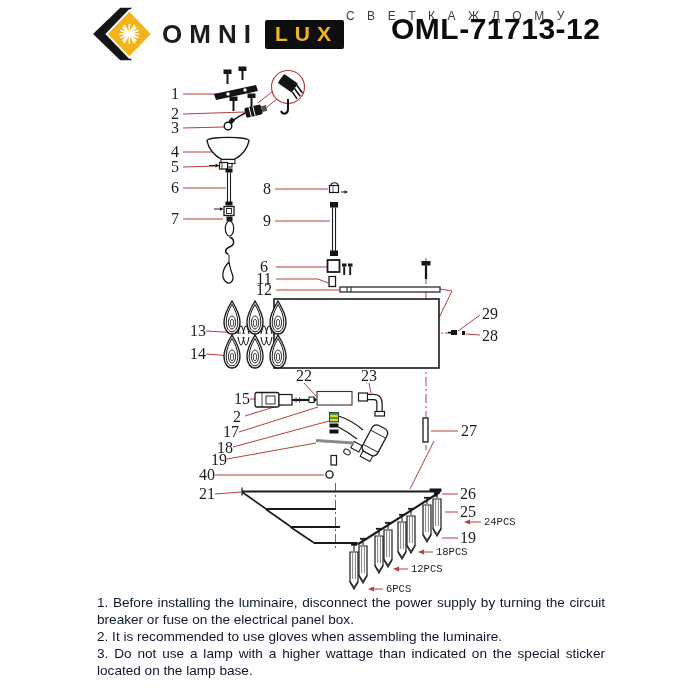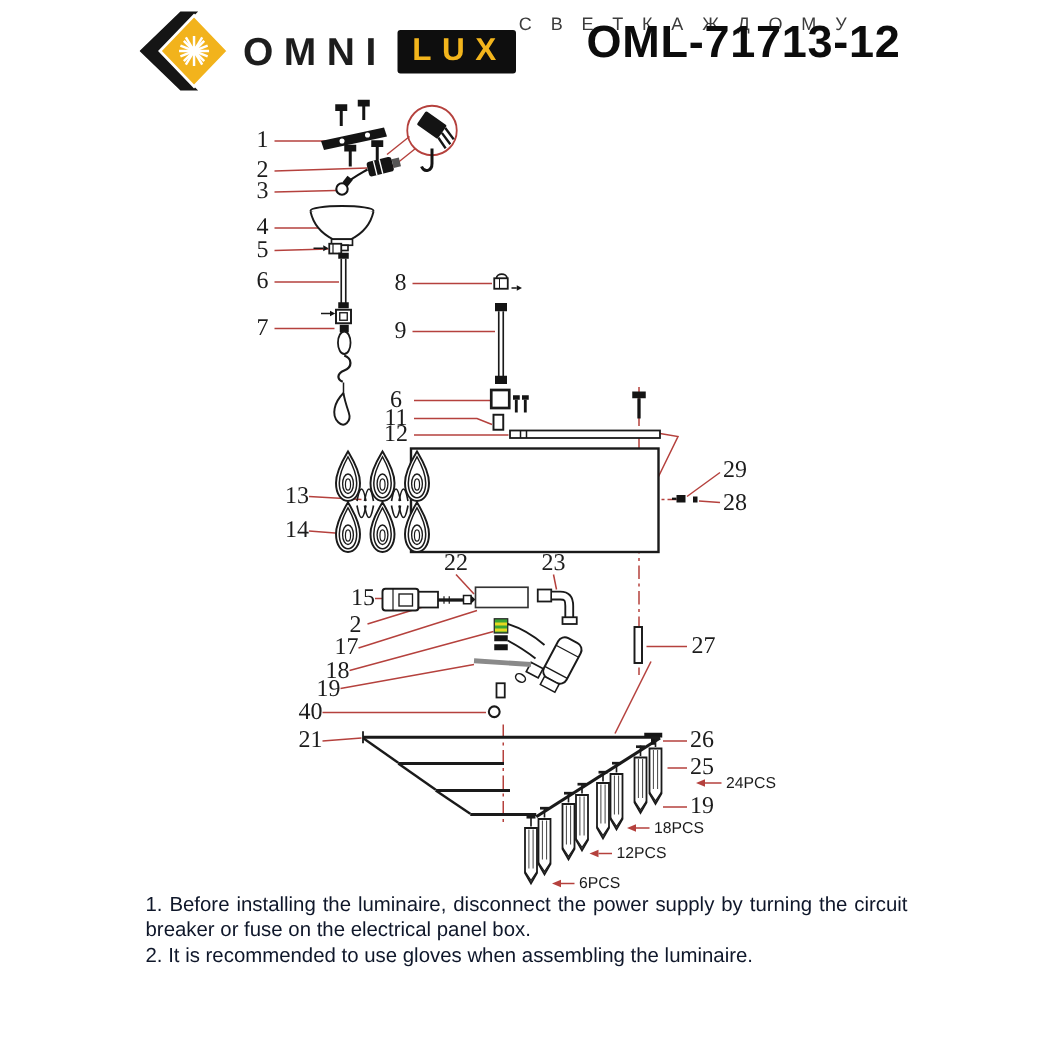--- a/index.html
+++ b/index.html
@@ -12,21 +12,21 @@
   #brand-main{font-size:26px;font-weight:bold;letter-spacing:7px;color:#1d1d1d;line-height:30px;}
   #brand-lux{background:#0e0e0e;color:#f3b51c;font-size:21px;font-weight:bold;
              letter-spacing:7px;padding:2px 6px 3px 10px;border-radius:2px;line-height:24px;}
   #brand-tagline{font-size:12px;letter-spacing:4.6px;color:#3c3c3c;margin-top:3px;padding-left:2px;}
   #model{position:absolute;left:355px;top:12px;font-size:30px;font-weight:bold;color:#0c0c0c;letter-spacing:0.5px;margin-left:36px;}
   
   #draw{position:absolute;left:0;top:0;width:700px;height:700px;}
   
   .pl{position:absolute;transform:translate(-50%,-50%);font-family:"Liberation Serif",serif;
       font-size:16px;color:#1c1c1c;white-space:nowrap;}
-  .ql{position:absolute;transform:translateY(-50%);font-family:Liberation Sans, sans-serif;
+  .ql{position:absolute;transform:translateY(-50%);font-family:Liberation Mono, monospace;
       font-size:10.5px;color:#1c1c1c;white-space:nowrap;}
   
   #instructions{position:absolute;left:97px;top:594px;width:508px;color:#0f172a;}
   #instructions p{margin:0;font-size:13.6px;line-height:17px;text-align:justify;}
 </style>
 </head>
 <body>
 
 <div id="page">
 
@@ -366,14 +366,15 @@
   <div class="pl" style="left:490px;top:314px">29</div>
 
   <div class="ql" style="left:484px;top:522px">24PCS</div>
   <div class="ql" style="left:436px;top:552px">18PCS</div>
   <div class="ql" style="left:411px;top:569px">12PCS</div>
   <div class="ql" style="left:386px;top:589px">6PCS</div>
 
   <div id="instructions">
     <p>1. Before installing the luminaire, disconnect the power supply by turning the circuit breaker or fuse on the electrical panel box.</p>
     <p>2. It is recommended to use gloves when assembling the luminaire.</p>
+    <p>3. Do not use a lamp with a higher wattage than indicated on the special sticker located on the lamp base.</p>
   </div>
 </div>
 
 </body></html>

